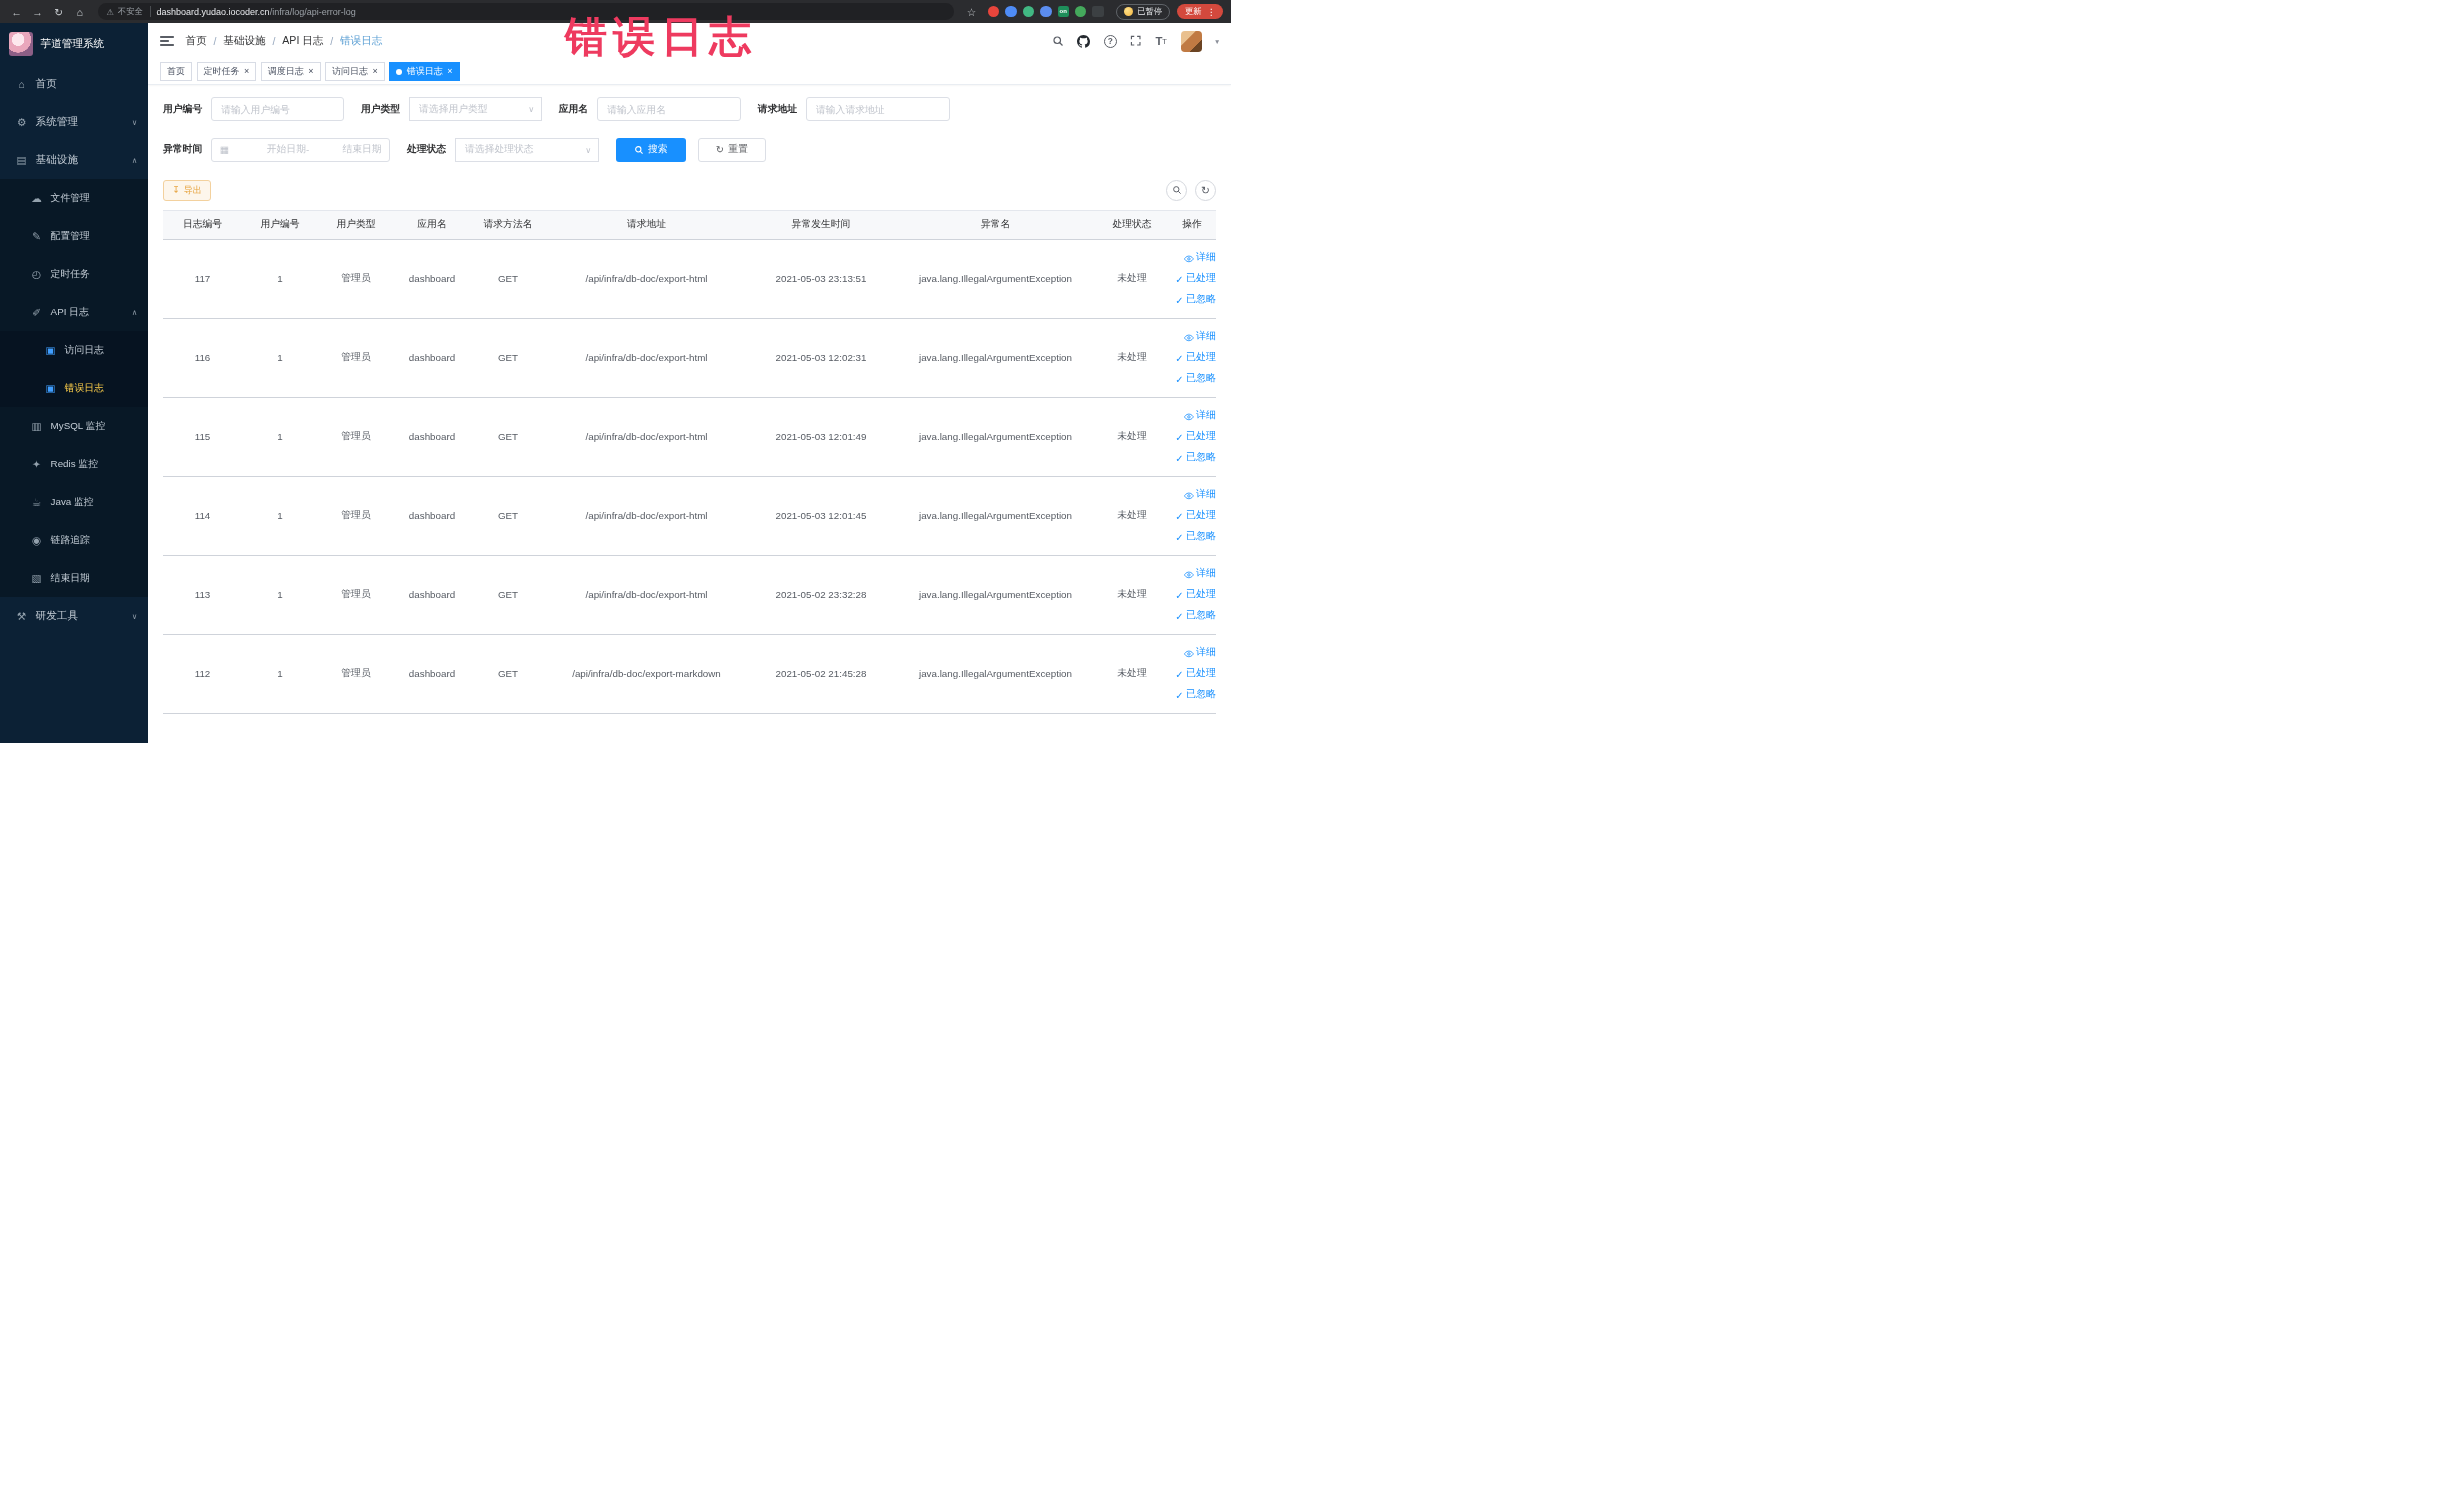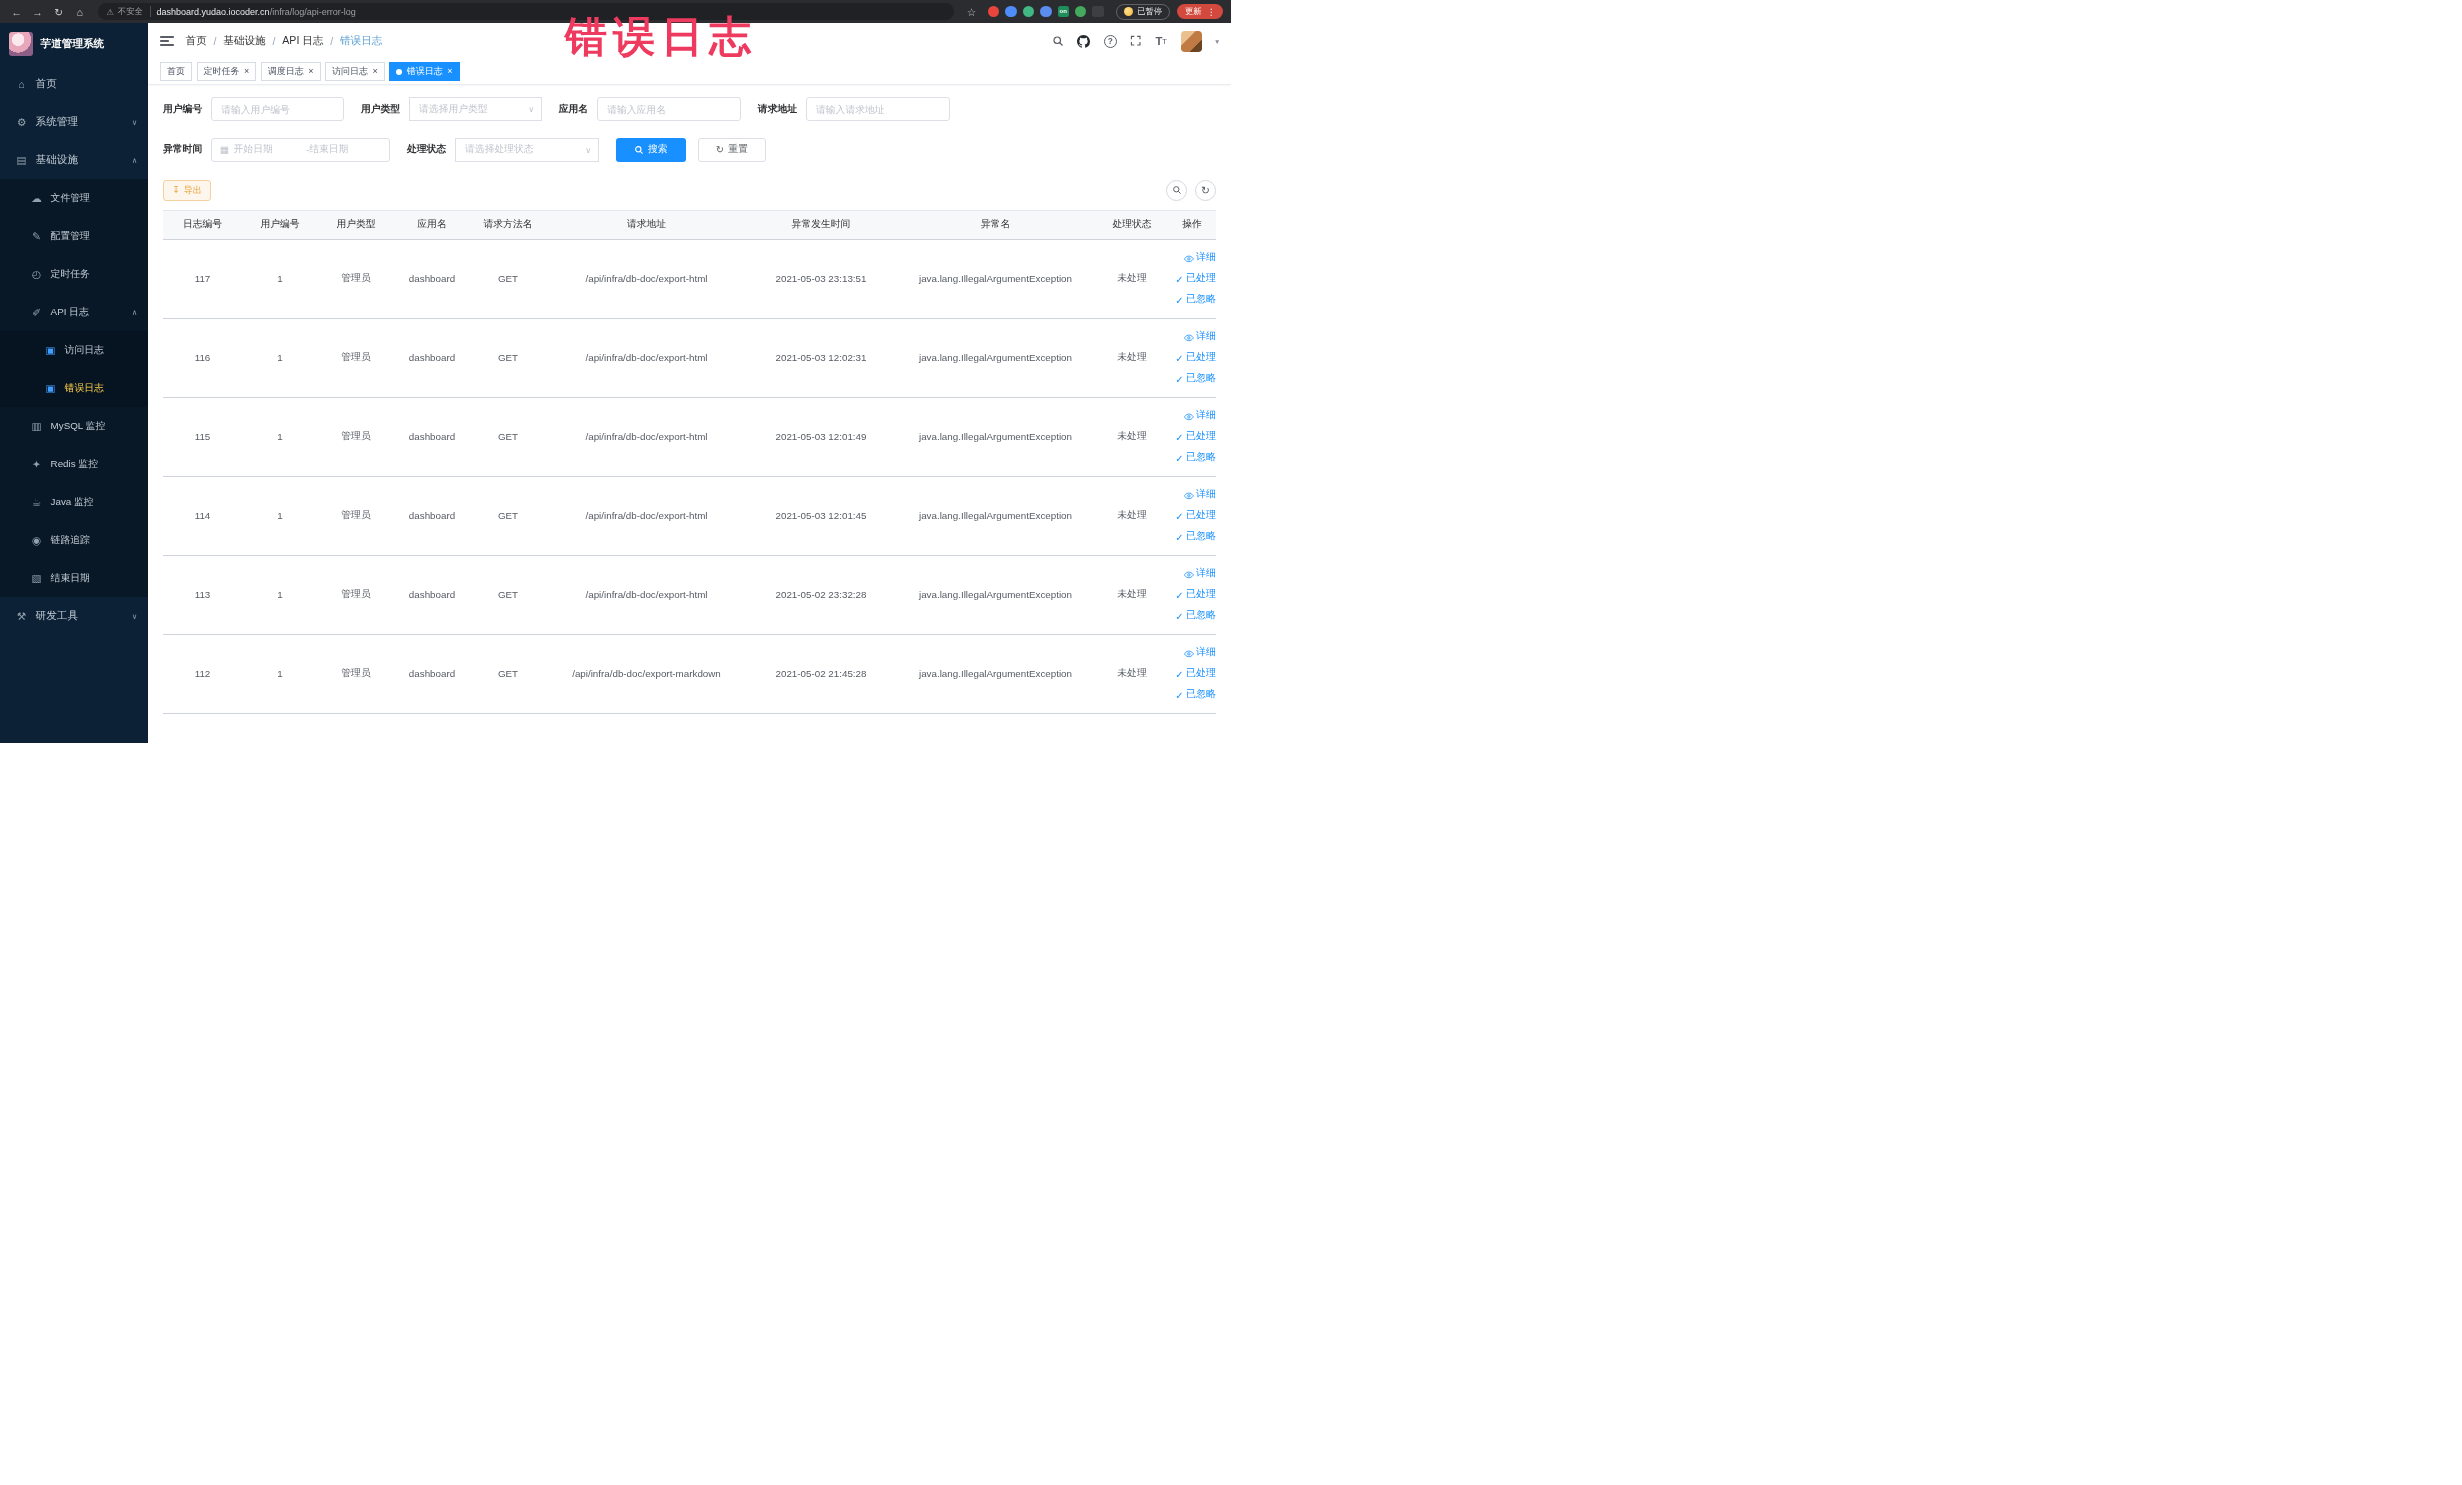--- a/index.html
+++ b/index.html
@@ -26,21 +26,21 @@
   .update-pill{background:#d3493d;color:#fff;font-size:8.3px;padding:2.3px 7.6px;border-radius:9px;
                display:flex;align-items:center;gap:5.3px;cursor:pointer}
   .update-pill .k{font-size:9px}
 
   
   .app{display:flex;height:721px}
   .sidebar{width:148px;flex-shrink:0;background:#0c2135;color:#bfcbd9;display:flex;flex-direction:column}
   .logo-row{height:42px;display:flex;align-items:center;gap:7.6px;padding:0 9px;cursor:pointer}
   .logo-img{width:24px;height:24px;border-radius:3px;flex-shrink:0;
             background:radial-gradient(circle at 38% 32%,#fde8ee 0 28%,#e9a7bc 29% 58%,#8d5f86 59% 100%)}
-  .logo-title{color:#fff;font-weight:bold;font-size:10.6px;white-space:nowrap}
+  .logo-title{color:#fff;font-weight:normal;font-size:10.6px;white-space:nowrap}
   .menu{flex:1}
   .menu-item{height:38px;display:flex;align-items:center;gap:7.6px;padding:0 10.6px 0 15px;
              font-size:10.6px;color:#c4cdd6;cursor:pointer;white-space:nowrap}
   .menu-item .mi-icon{width:13px;text-align:center;font-size:10.6px;color:#93a1ad;flex-shrink:0}
   .menu-item.level2{padding-left:30px;background:#081826;font-size:9.8px}
   .menu-item.level3{padding-left:44px;background:#061321;font-size:9.8px}
   .menu-item.active .mi-label{color:#ffd04b}
   .mi-chevron{margin-left:auto;font-size:7.6px;color:#8c99a5}
 
   .main{flex:1;min-width:0;display:flex;flex-direction:column;background:#fff}
@@ -82,21 +82,21 @@
               font-size:9.8px;color:#606266;font-family:inherit;outline:none}
   .text-input::placeholder{color:#c0c4cc}
   .text-input.wide{width:144px}
   .select-box{position:relative;width:133px;height:24px;border:0.8px solid #dcdfe6;border-radius:0;
               display:flex;align-items:center;padding:0 19.7px 0 9px;color:#c0c4cc;font-size:9.8px;cursor:pointer}
   .select-box.wide{width:144px}
   .select-caret{position:absolute;right:6.8px;color:#c0c4cc;font-size:8.3px}
   .date-range{width:179px;height:24px;border:0.8px solid #dcdfe6;border-radius:3px;display:flex;
               align-items:center;padding:0 7.6px;color:#c0c4cc;font-size:9.8px;cursor:pointer}
   .date-range .cal{font-size:9.8px;margin-right:4.5px}
-  .date-range .ph{flex:1;text-align:left}
+  .date-range .ph{flex:1;text-align:right}
   .btn{height:24px;border-radius:3px;display:inline-flex;align-items:center;gap:4.5px;padding:0 17px;
        font-size:9.8px;cursor:pointer;border:0.8px solid transparent;font-family:inherit}
   .btn-primary{background:#1890ff;color:#fff;margin-right:12px}
   .btn-plain{background:#fff;border-color:#dcdfe6;color:#606266}
 
   
   .toolbar-row{display:flex;align-items:center;padding:1.5px 15px 0}
   .btn-export{height:21px;padding:0 8.3px;font-size:9px;background:#fdf6ec;border:0.8px solid #f3d19e;
               color:#e6a23c;border-radius:3px;display:inline-flex;align-items:center;gap:3.8px;
               cursor:pointer;font-family:inherit}

